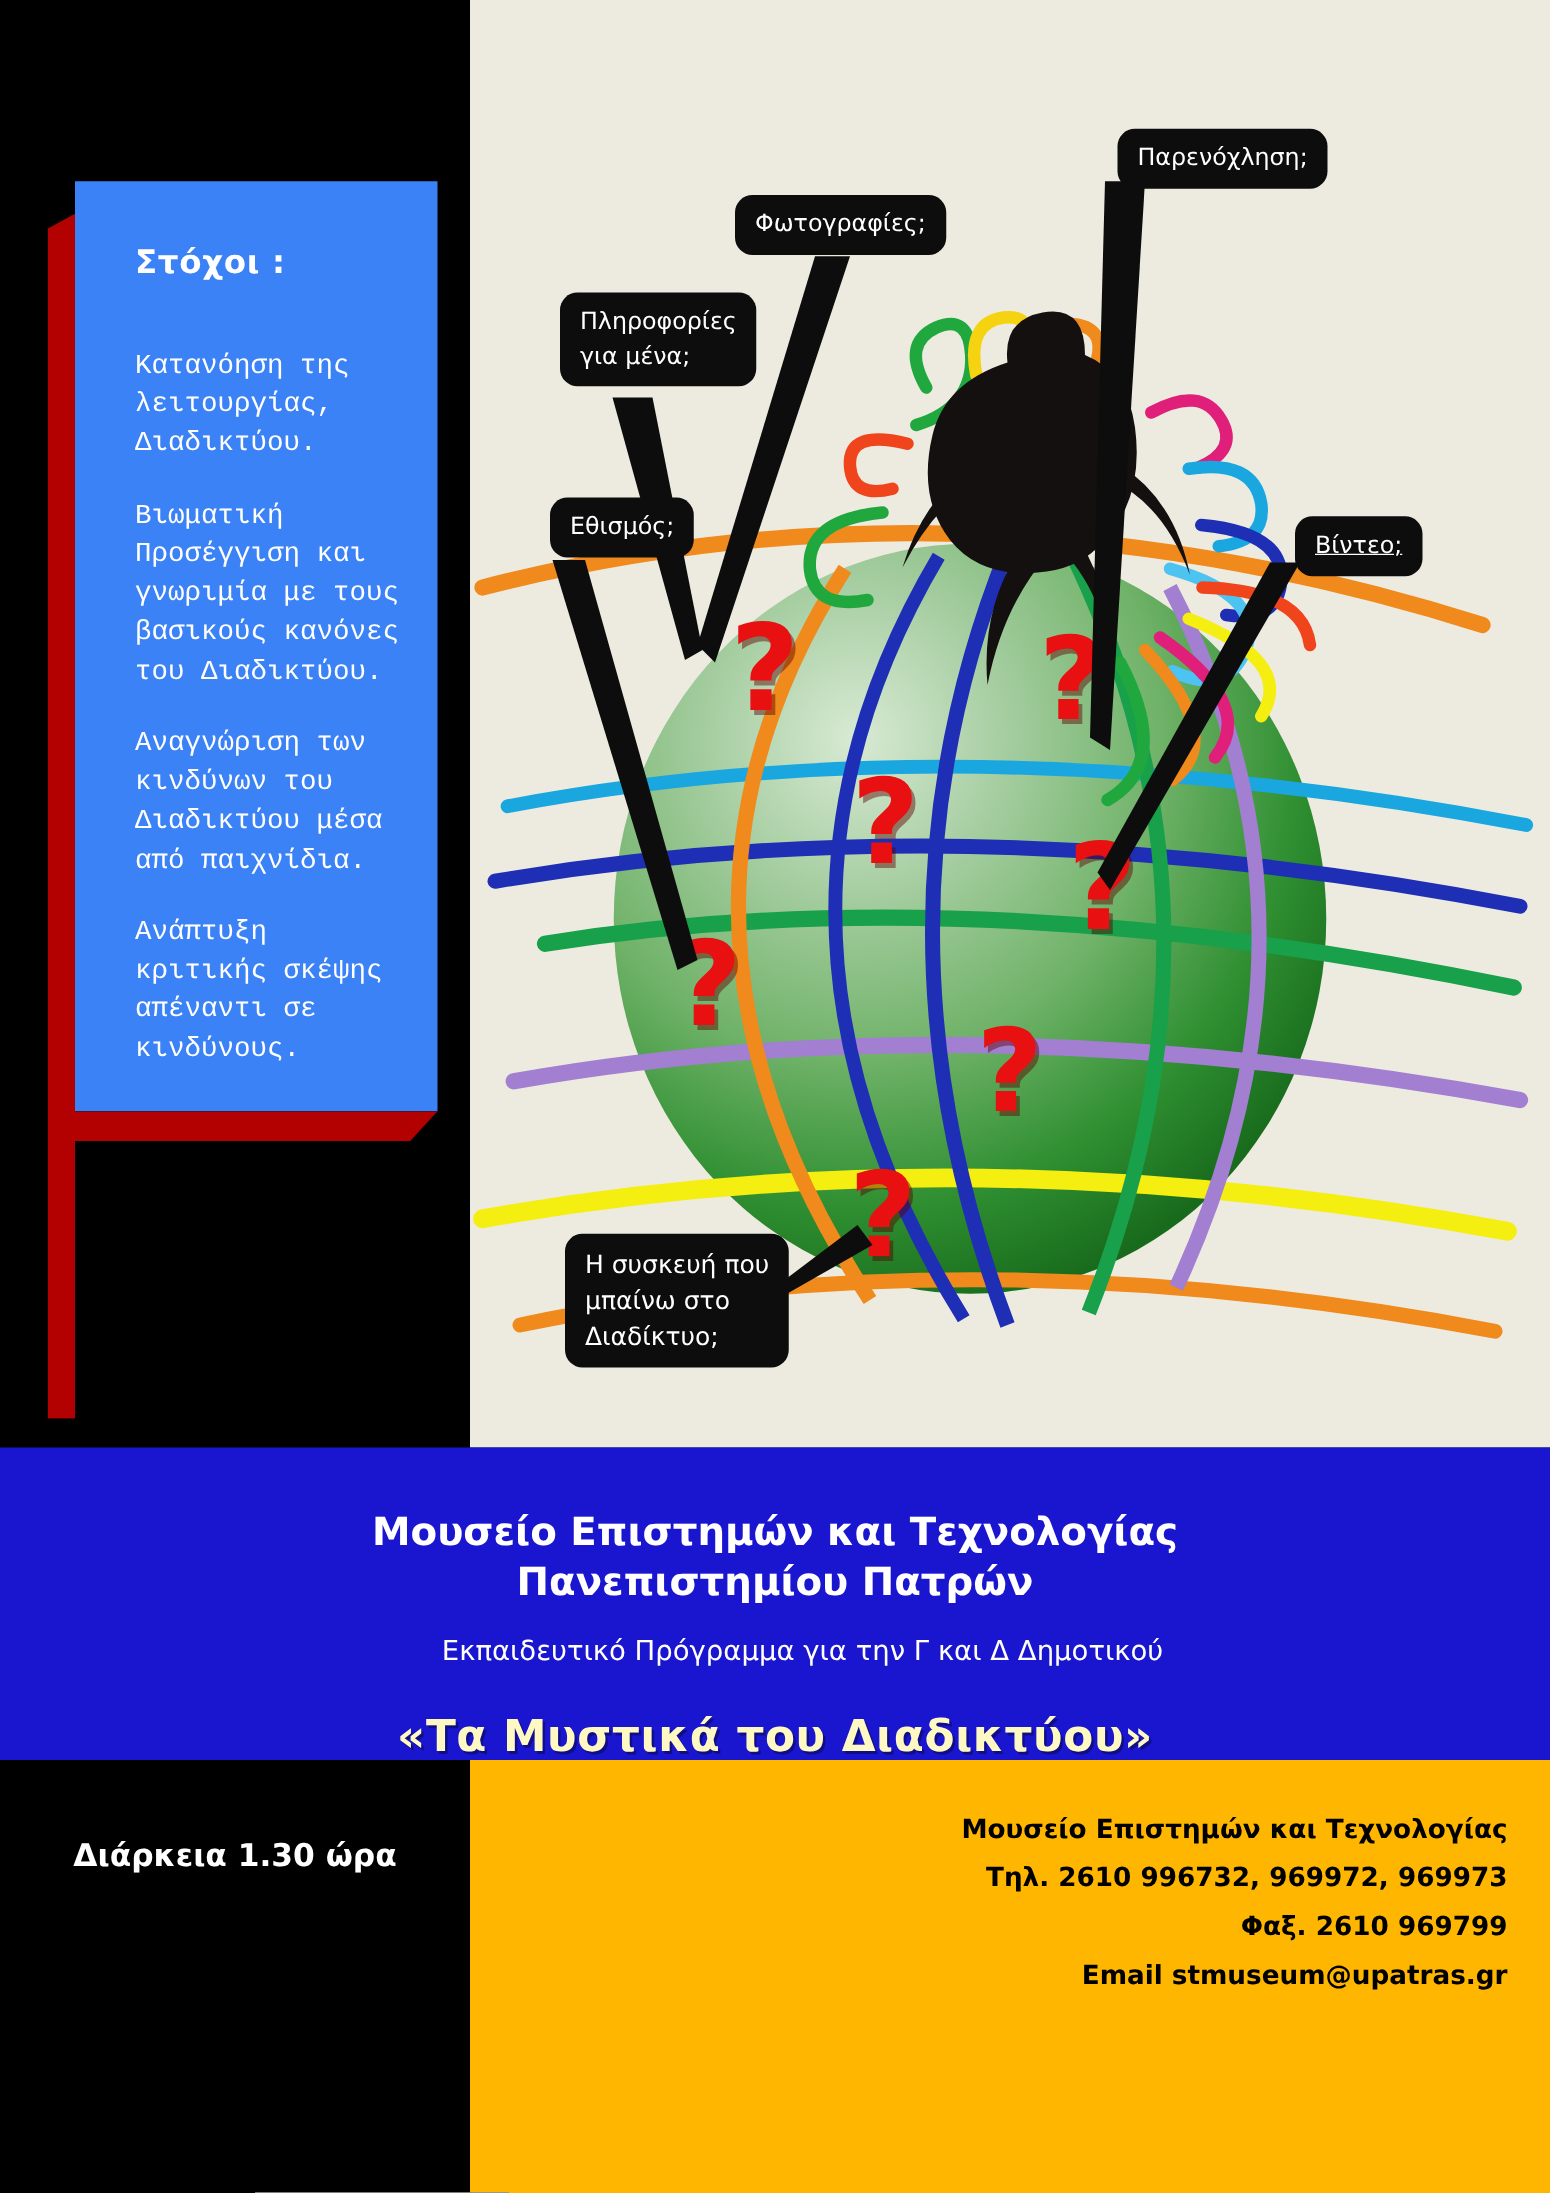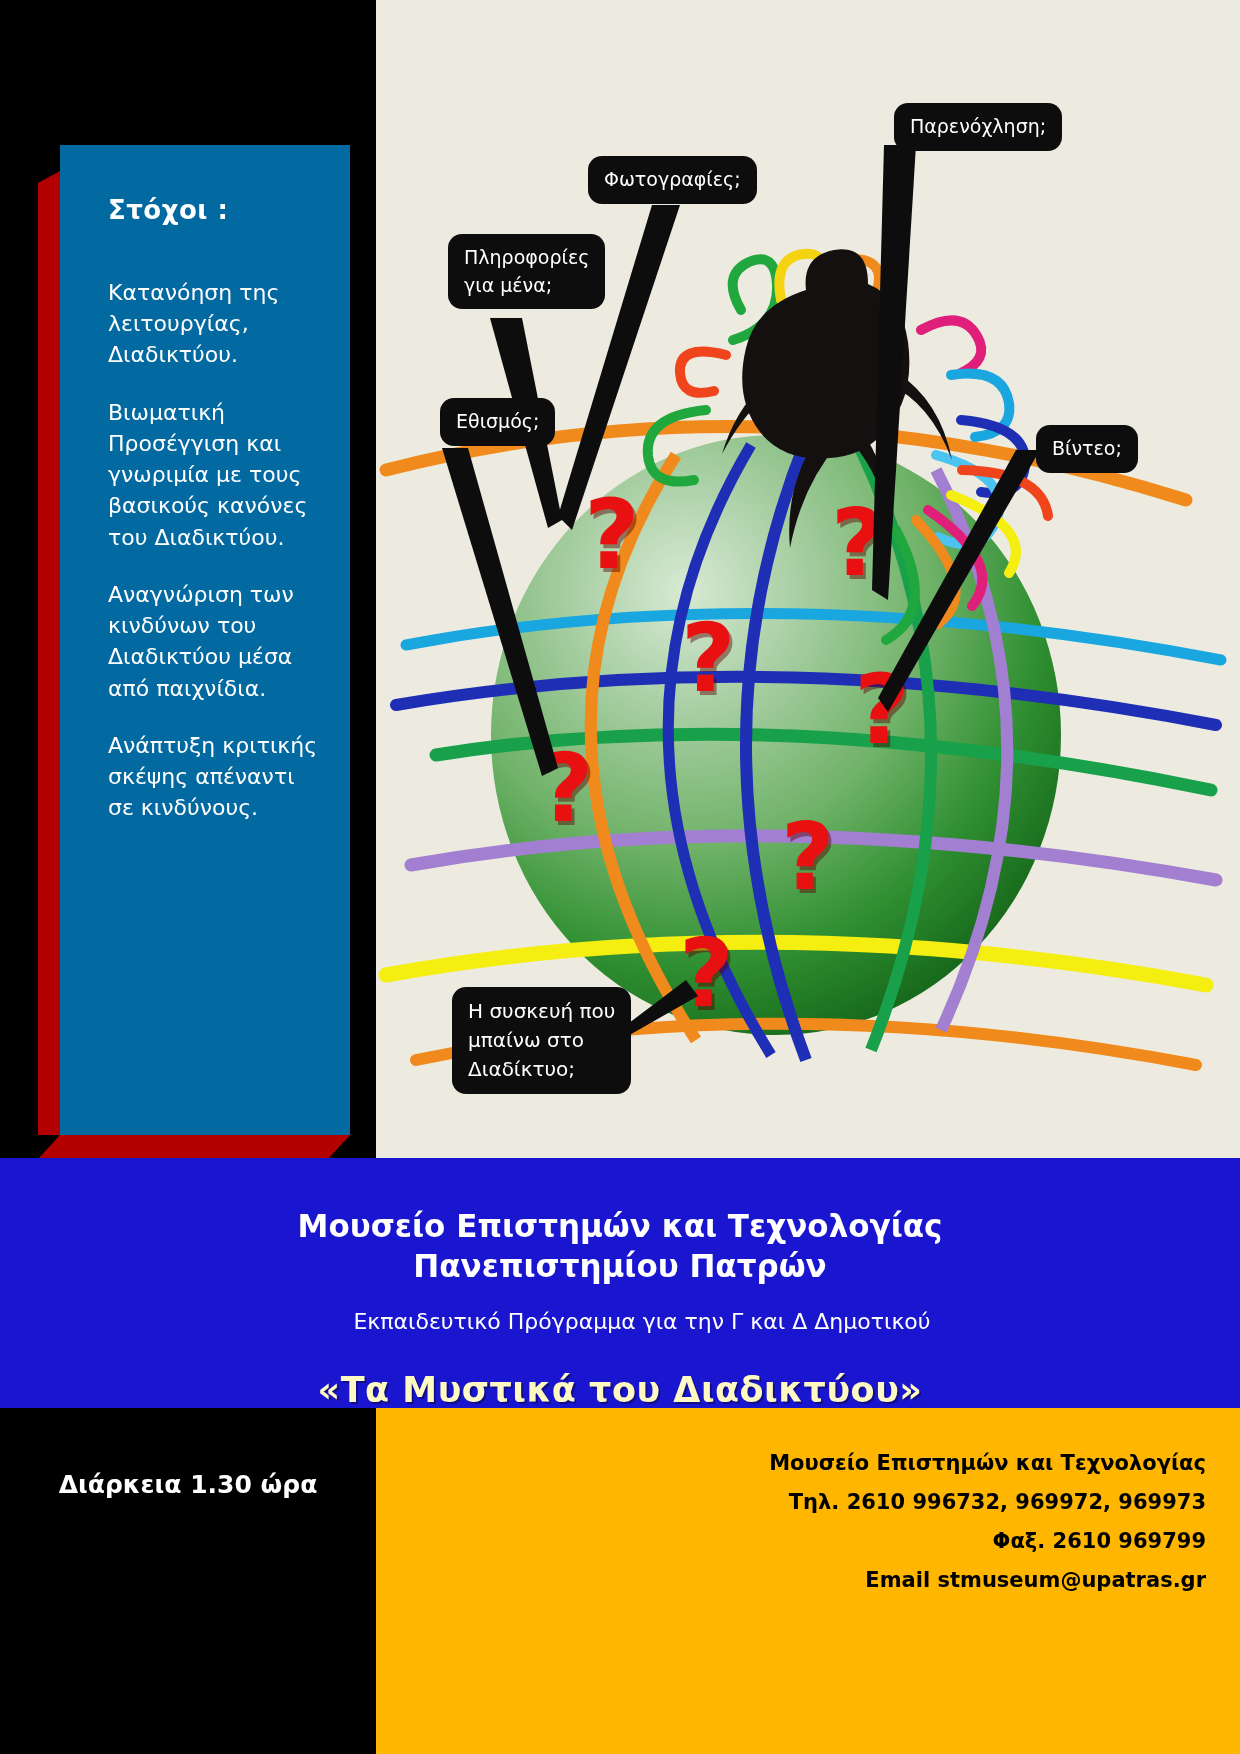--- a/index.html
+++ b/index.html
@@ -11,37 +11,37 @@
 
   
   .stage{
     position:absolute;left:376px;top:0;width:864px;height:1158px;
     background:#edebe0;overflow:hidden;
   }
 
   
   .leftcol{position:absolute;left:0;top:0;width:376px;height:1158px;background:#000;}
   .redcard{
-    position:absolute;left:60px;top:145px;width:290px;height:990px;
-    background:#0369a1;
+    position:absolute;left:60px;top:145px;width:290px;height:744px;
+    background:#3b82f6;
     box-shadow:0 0 0 0 rgba(0,0,0,0);
   }
   .redcard:before{ 
     content:"";position:absolute;left:-22px;top:26px;width:22px;height:964px;
     background:#b30000;
     clip-path:polygon(100% 0,100% 100%,0 100%,0 12px);
   }
   .redcard:after{ 
     content:"";position:absolute;left:-22px;bottom:-24px;width:312px;height:24px;
     background:#b30000;
     clip-path:polygon(22px 0,100% 0,calc(100% - 22px) 100%,0 100%);
   }
   .red-inner{position:relative;padding:50px 26px 0 48px;color:#fff;z-index:2;}
   .obj-title{font-size:26px;font-weight:bold;letter-spacing:.5px;margin-bottom:52px;}
-  .obj-item{font-size:22px;line-height:1.42;margin-bottom:26px;}
+  .obj-item{font-size:22px;line-height:1.42;margin-bottom:26px;font-family:Liberation Mono, monospace;}
 
   
   .qm{
     position:absolute;color:#e81010;font-weight:bold;font-family:"DejaVu Sans",sans-serif;
     text-shadow:3px 4px 0 rgba(90,0,0,.45);
     line-height:1;user-select:none;
   }
 
   
   .bubble{
@@ -176,21 +176,21 @@
 
         <polygon points="178,1078 196,1066 310,980 322,996"></polygon>
       </g>
     </svg>
 
     <div class="bubble" style="left:482px;top:103px;">Παρενόχληση;</div>
     <div class="bubble" style="left:176px;top:156px;">Φωτογραφίες;</div>
     <div class="bubble" style="left:36px;top:234px;">Πληροφορίες
 για μένα;</div>
     <div class="bubble" style="left:28px;top:398px;">Εθισμός;</div>
-    <div class="bubble" style="left:624px;top:425px;">Βίντεο;</div>
+    <div class="bubble" style="left:624px;top:413px;text-decoration:underline;">Βίντεο;</div>
     <div class="bubble" style="left:40px;top:987px;font-size:20px;">Η συσκευή που
 μπαίνω  στο
 Διαδίκτυο;</div>
   </div>
 
   <div class="blueband">
     <div class="bb-l1">
       <div>Μουσείο  Επιστημών και Τεχνολογίας</div>
       <div>Πανεπιστημίου Πατρών</div>
     </div>

